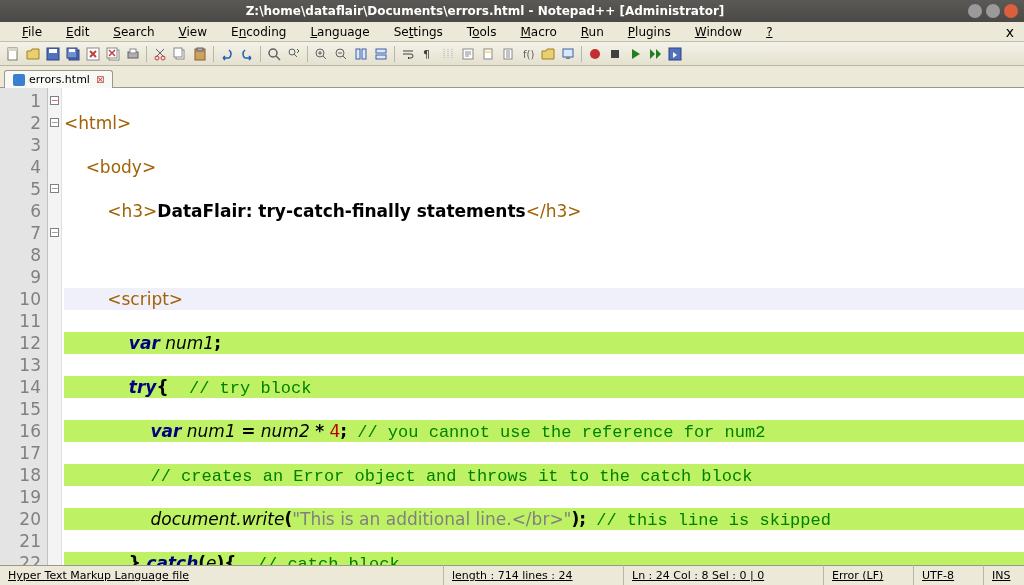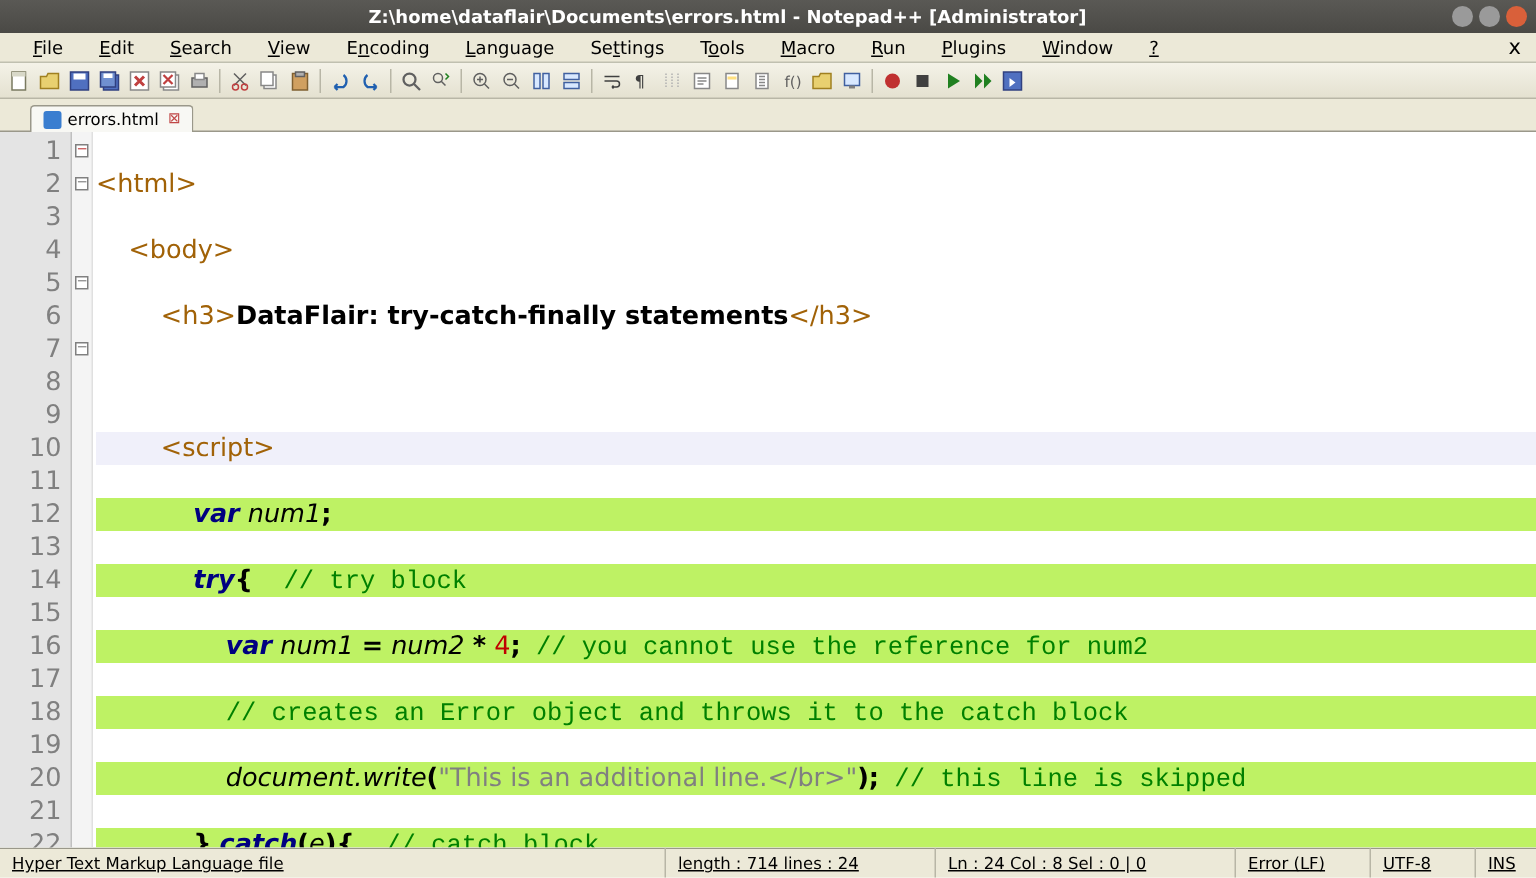--- a/index.html
+++ b/index.html
@@ -13,21 +13,21 @@
 .menubar { height: 20px; background: #ece9d8; border-bottom: 1px solid #c0c0b0; display: flex; align-items: center; font-size: 12px; padding: 0 4px; }
 .menubar span { padding: 2px 6px; cursor: default; margin-left: 12px; }
 .menubar span u { text-decoration: underline; }
 .menubar .close-x { margin-left: auto; padding: 0 6px; font-size: 14px; }
 
 .toolbar { height: 24px; background: linear-gradient(#f4f2e8,#e4e1d0); border-bottom: 1px solid #b8b6a6; display: flex; align-items: center; padding: 2px 4px; gap: 2px; }
 .tb-btn { width: 18px; height: 18px; display: flex; align-items: center; justify-content: center; border: 1px solid transparent; }
 .tb-btn svg { display: block; }
 .tb-sep { width: 1px; height: 16px; background: #b8b6a6; margin: 0 2px; }
 
-.tabbar { height: 22px; background: #ece9d8; display: flex; align-items: flex-end; padding: 2px 20px 0; border-bottom: 1px solid #9a988a; }
+.tabbar { height: 22px; background: #ece9d8; display: flex; align-items: flex-end; padding: 2px 4px 0; border-bottom: 1px solid #9a988a; }
 .tab { background: #f8f8f4; border: 1px solid #9a988a; border-bottom: none; border-radius: 3px 3px 0 0; padding: 2px 8px; font-size: 11px; display: flex; align-items: center; gap: 4px; position: relative; top: 1px; }
 .tab .tab-ico { width: 12px; height: 12px; background: #3a7ed0; border-radius: 2px; display: inline-block; }
 .tab .tab-close { color: #c04848; font-size: 10px; margin-left: 2px; }
 
 .editor { flex: 1; display: flex; background: #fff; overflow: hidden; position: relative; }
 .gutter { width: 48px; background: #e4e4e4; color: #808080; text-align: right; font-family: Consolas, Menlo, monospace; font-size: 17px; padding: 2px 6px 2px 2px; line-height: 22px; border-right: 1px solid #c0c0c0; }
 .fold { width: 14px; background: #f4f4f4; border-right: 1px solid #e0e0e0; font-family: monospace; font-size: 13px; line-height: 22px; color: #808080; text-align: center; padding-top: 2px; }
 .fold div { height: 22px; position: relative; }
 .fold .box { width: 9px; height: 9px; border: 1px solid #808080; background: #fff; position: absolute; left: 2px; top: 6px; font-size: 9px; line-height: 7px; text-align: center; color: #808080; }
 .code { flex: 1; font-family: Consolas, Menlo, monospace; font-size: 17px; line-height: 22px; padding: 2px 0 2px 2px; white-space: pre; overflow: hidden; }

